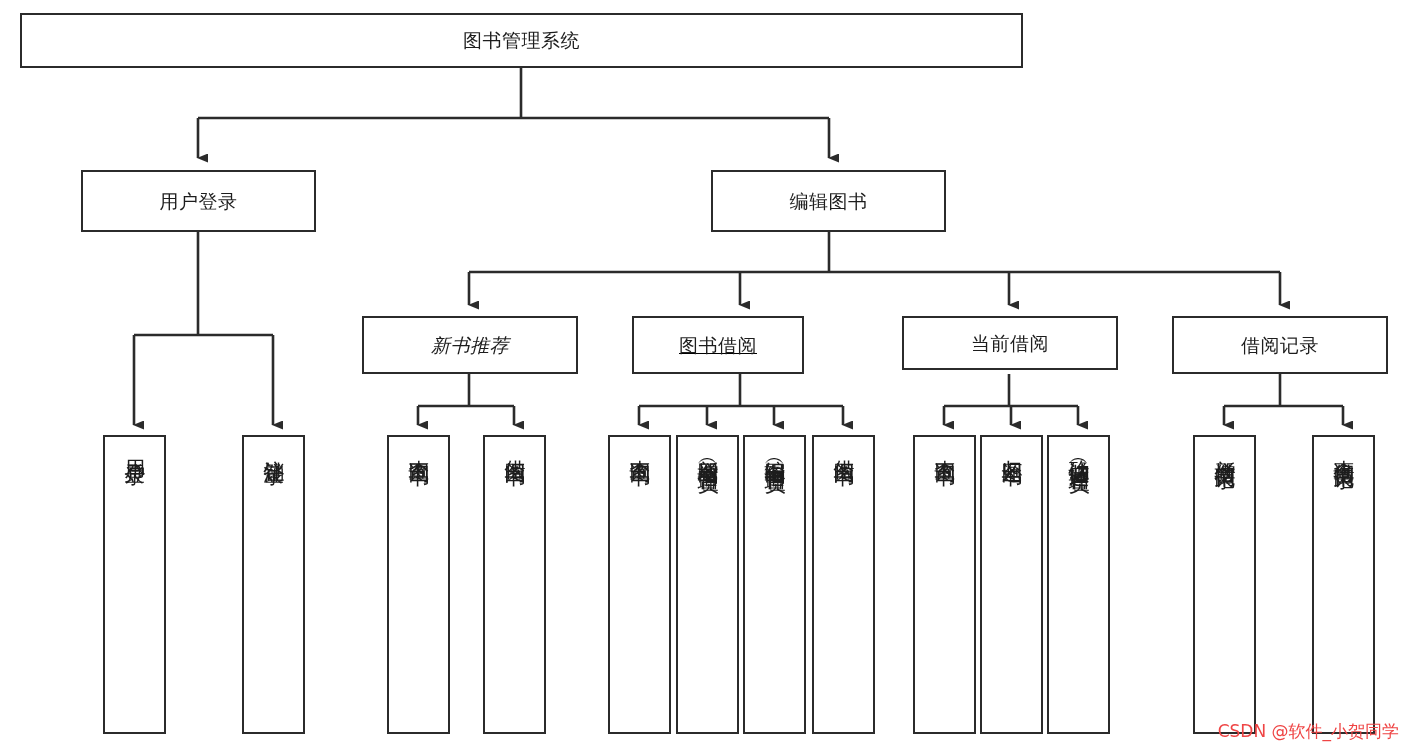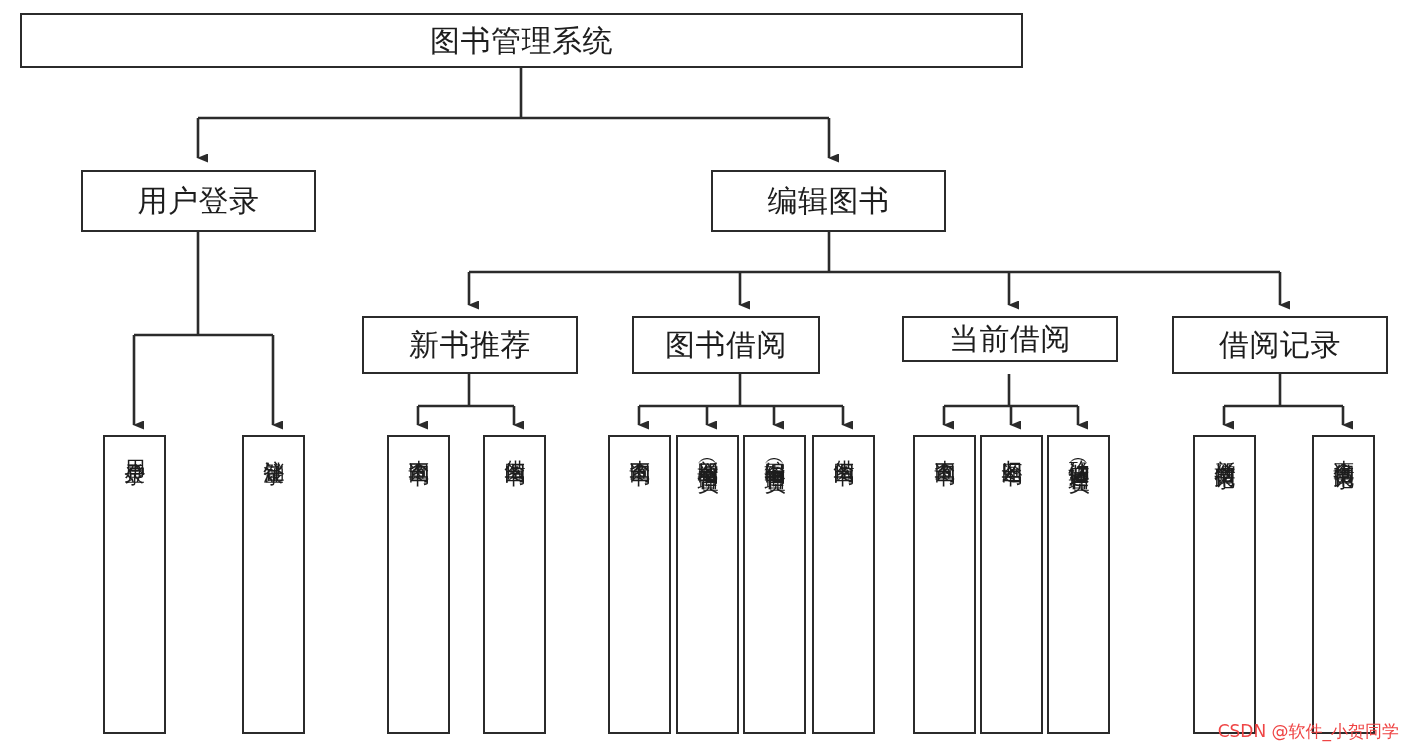--- a/index.html
+++ b/index.html
@@ -31,21 +31,21 @@
     box-sizing: border-box;
     background: #ffffff;
     border: 2px solid #2b2b2b;
     display: flex;
     align-items: center;
     justify-content: center;
     overflow: hidden;
   }
   .node-label {
     color: #1d1d1d;
-    font-size: 30px;
+    font-size: 19px;
     line-height: 1.18;
     letter-spacing: 0.5px;
     white-space: nowrap;
     text-align: center;
     font-family: "DejaVu Sans", "Liberation Sans", sans-serif;
   }
   .node-box.vertical {
     align-items: flex-start;
     padding-top: 6px;
   }
@@ -127,27 +127,27 @@
     <span class="node-label">图书管理系统</span>
   </div>
 
   <div class="node-box" style="left:81px; top:170px; width:235px; height:62px;">
     <span class="node-label">用户登录</span>
   </div>
   <div class="node-box" style="left:711px; top:170px; width:235px; height:62px;">
     <span class="node-label">编辑图书</span>
   </div>
 
-  <div class="node-box" style="left:362px; top:316px; width:216px; height:58px;">
+  <div class="node-box" style="left:362px; top:316px; width:216px; height:58px;font-style:italic;">
     <span class="node-label">新书推荐</span>
   </div>
-  <div class="node-box" style="left:632px; top:316px; width:188px; height:58px;">
+  <div class="node-box" style="left:632px; top:316px; width:172px; height:58px;text-decoration:underline;">
     <span class="node-label">图书借阅</span>
   </div>
-  <div class="node-box" style="left:902px; top:316px; width:216px; height:46px;">
+  <div class="node-box" style="left:902px; top:316px; width:216px; height:54px;">
     <span class="node-label">当前借阅</span>
   </div>
   <div class="node-box" style="left:1172px; top:316px; width:216px; height:58px;">
     <span class="node-label">借阅记录</span>
   </div>
 
   <div class="node-box vertical" style="left:103px; top:435px; width:63px; height:299px;">
     <span class="node-label">用户登录</span>
   </div>
   <div class="node-box vertical" style="left:242px; top:435px; width:63px; height:299px;">

